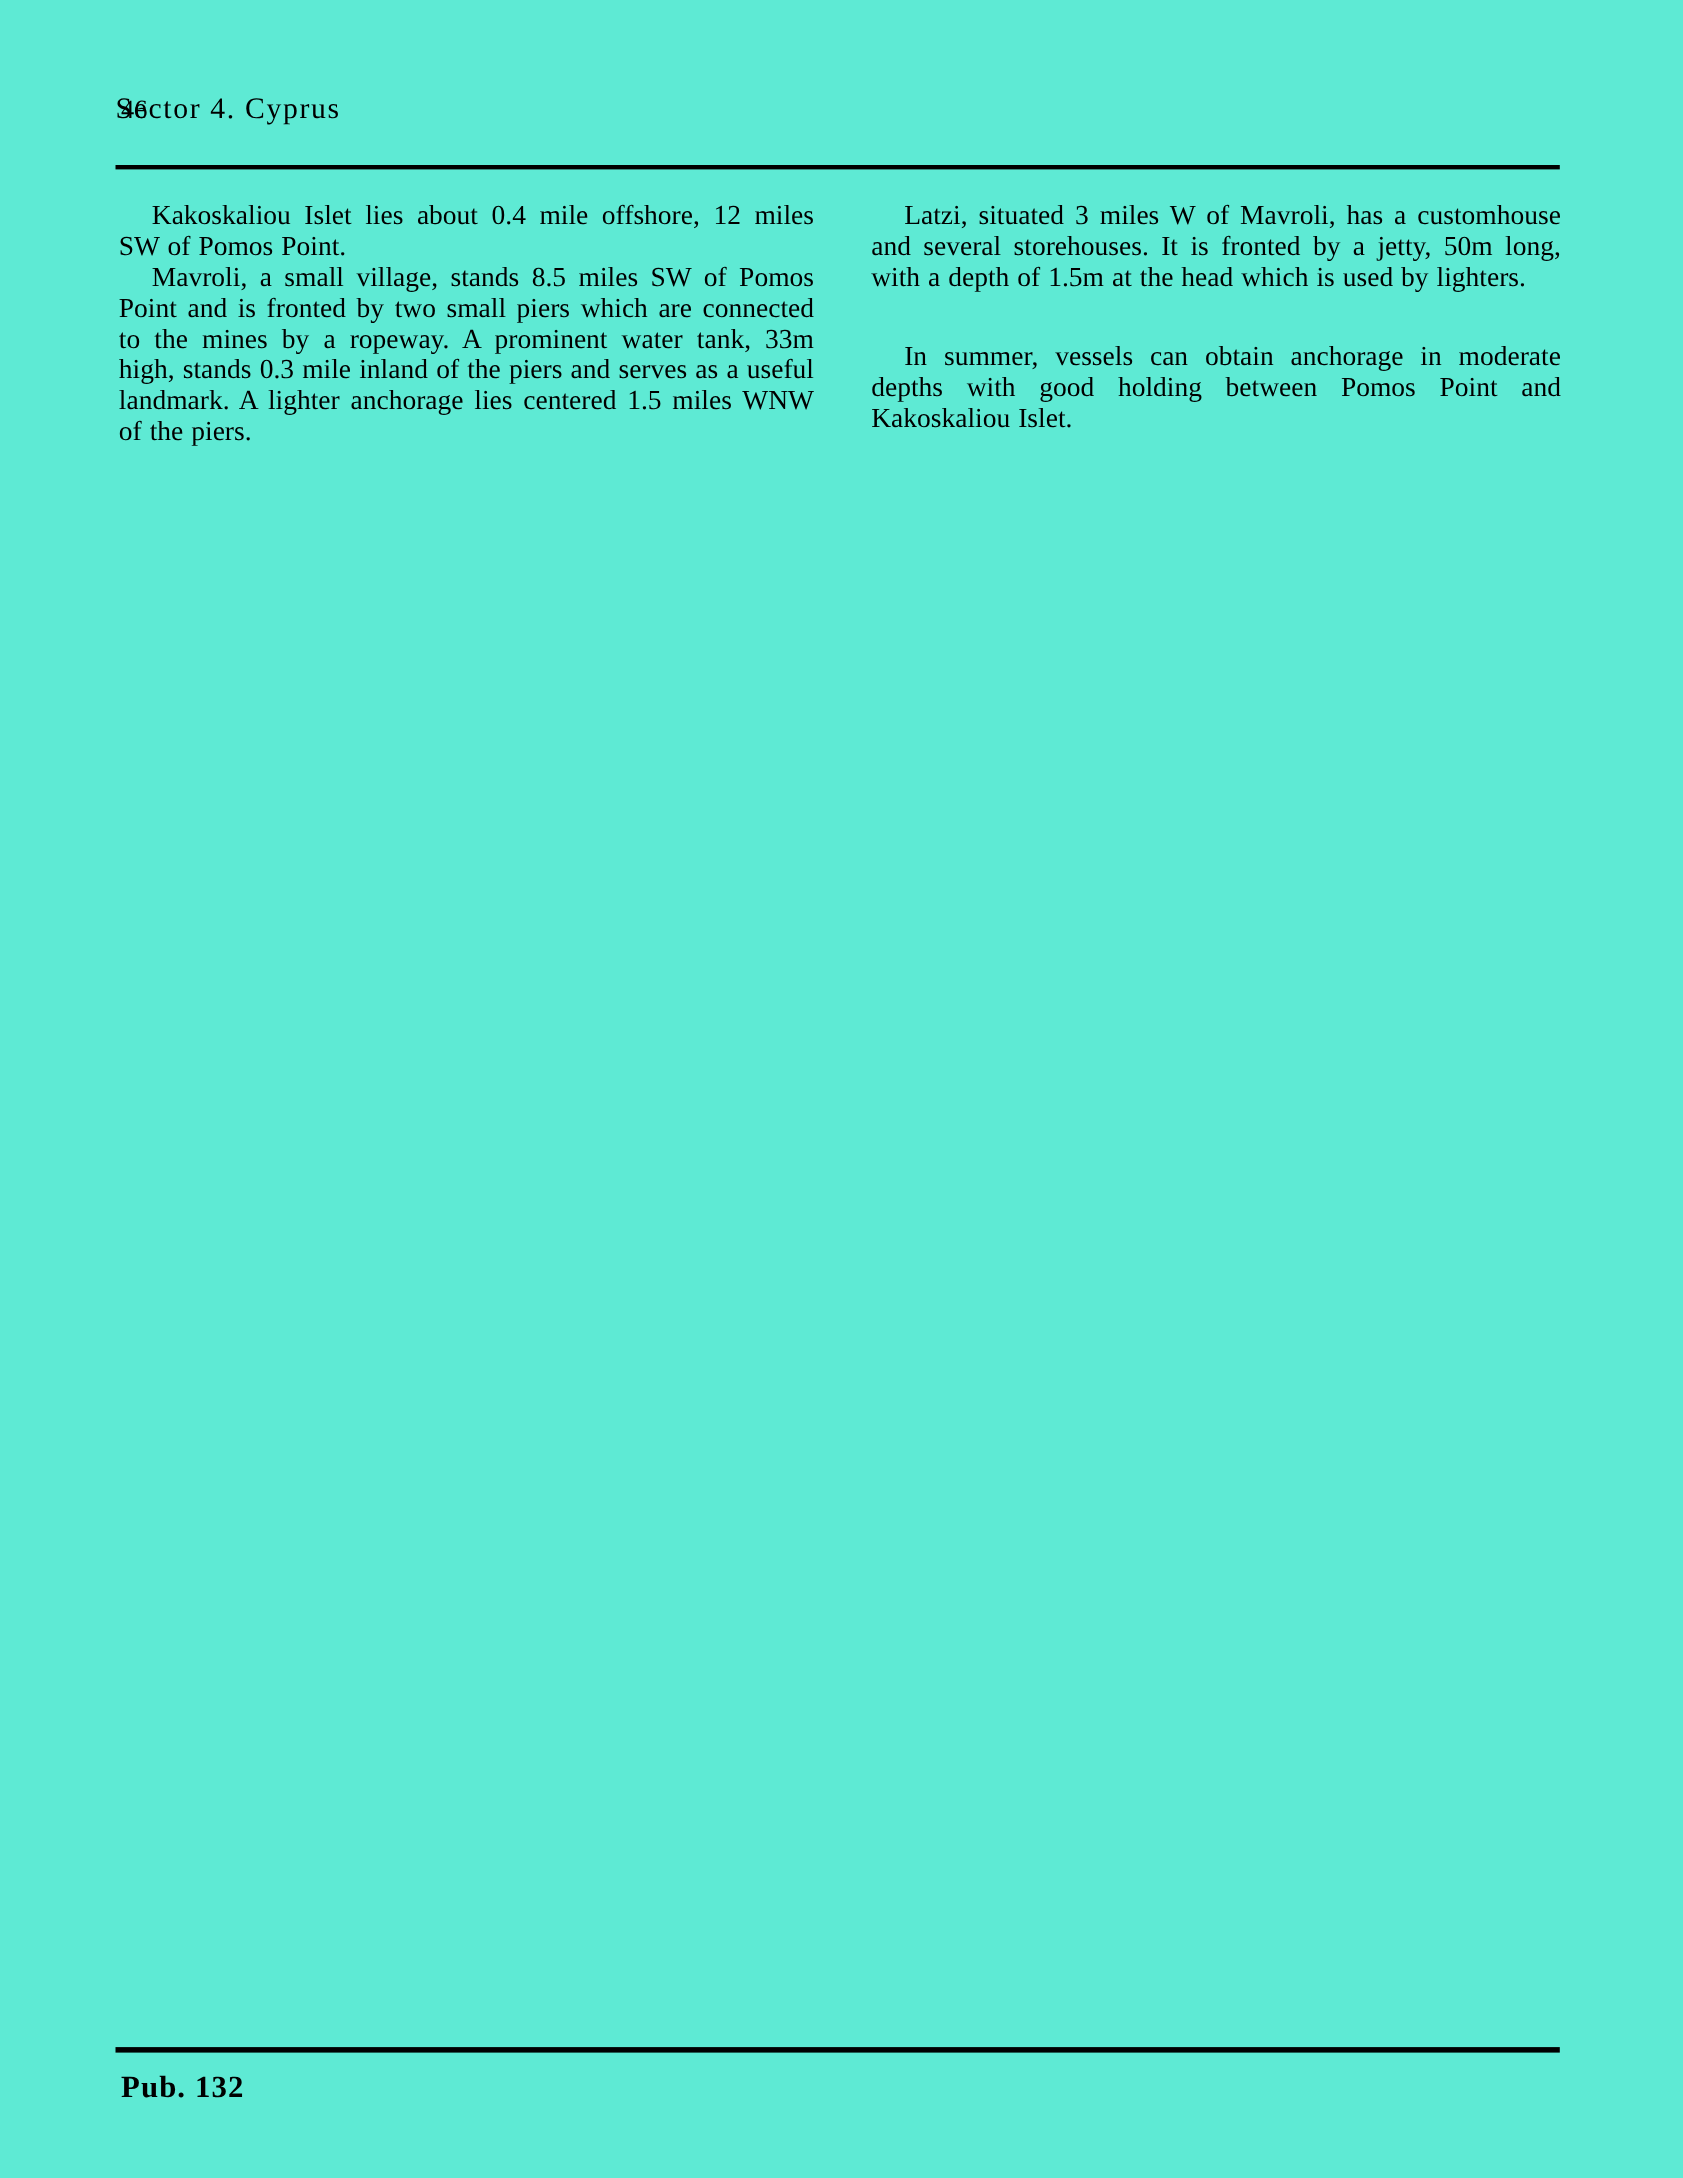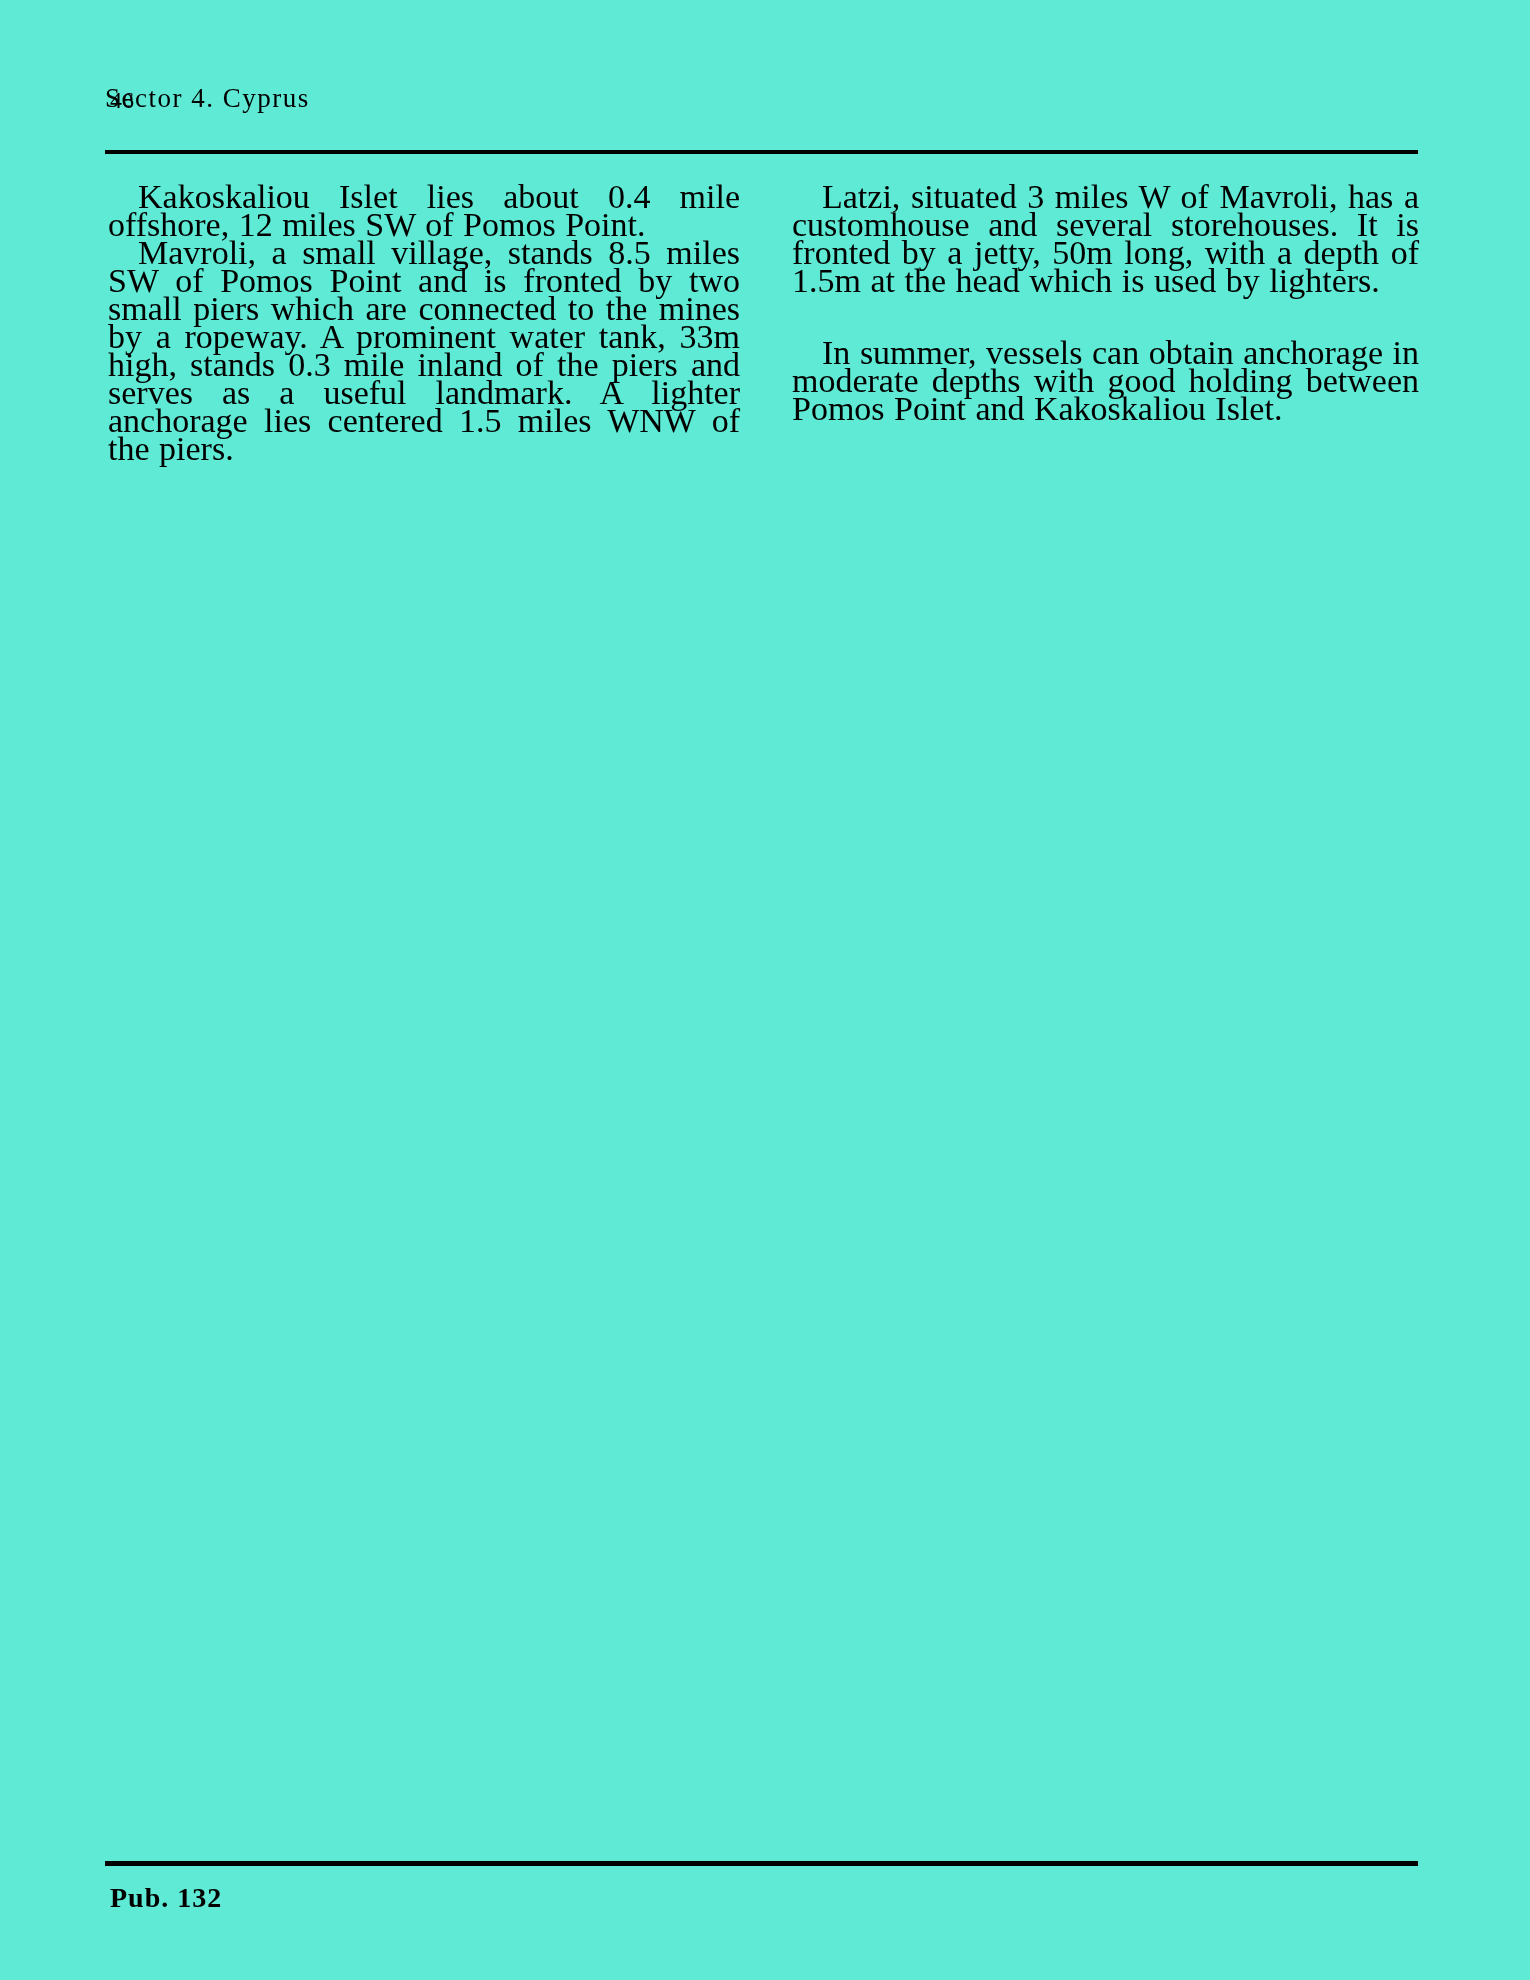--- a/index.html
+++ b/index.html
@@ -60,21 +60,21 @@
     position: absolute;
     top: 183px;
     left: 108px;
     width: 1311px;
     display: flex;
   }
   .column-left  { width: 632px; margin-right: 52px; }
   .column-right { width: 627px; }
   .para {
     margin: 0;
-    font-size: 34px;
+    font-size: 25px;
     line-height: 28px;
     text-align: justify;
     text-indent: 30px;
     hyphens: none;
     word-spacing: 1px;
   }
   .para-gap-above { margin-top: 44px; }
 
   
   .page-footer {

